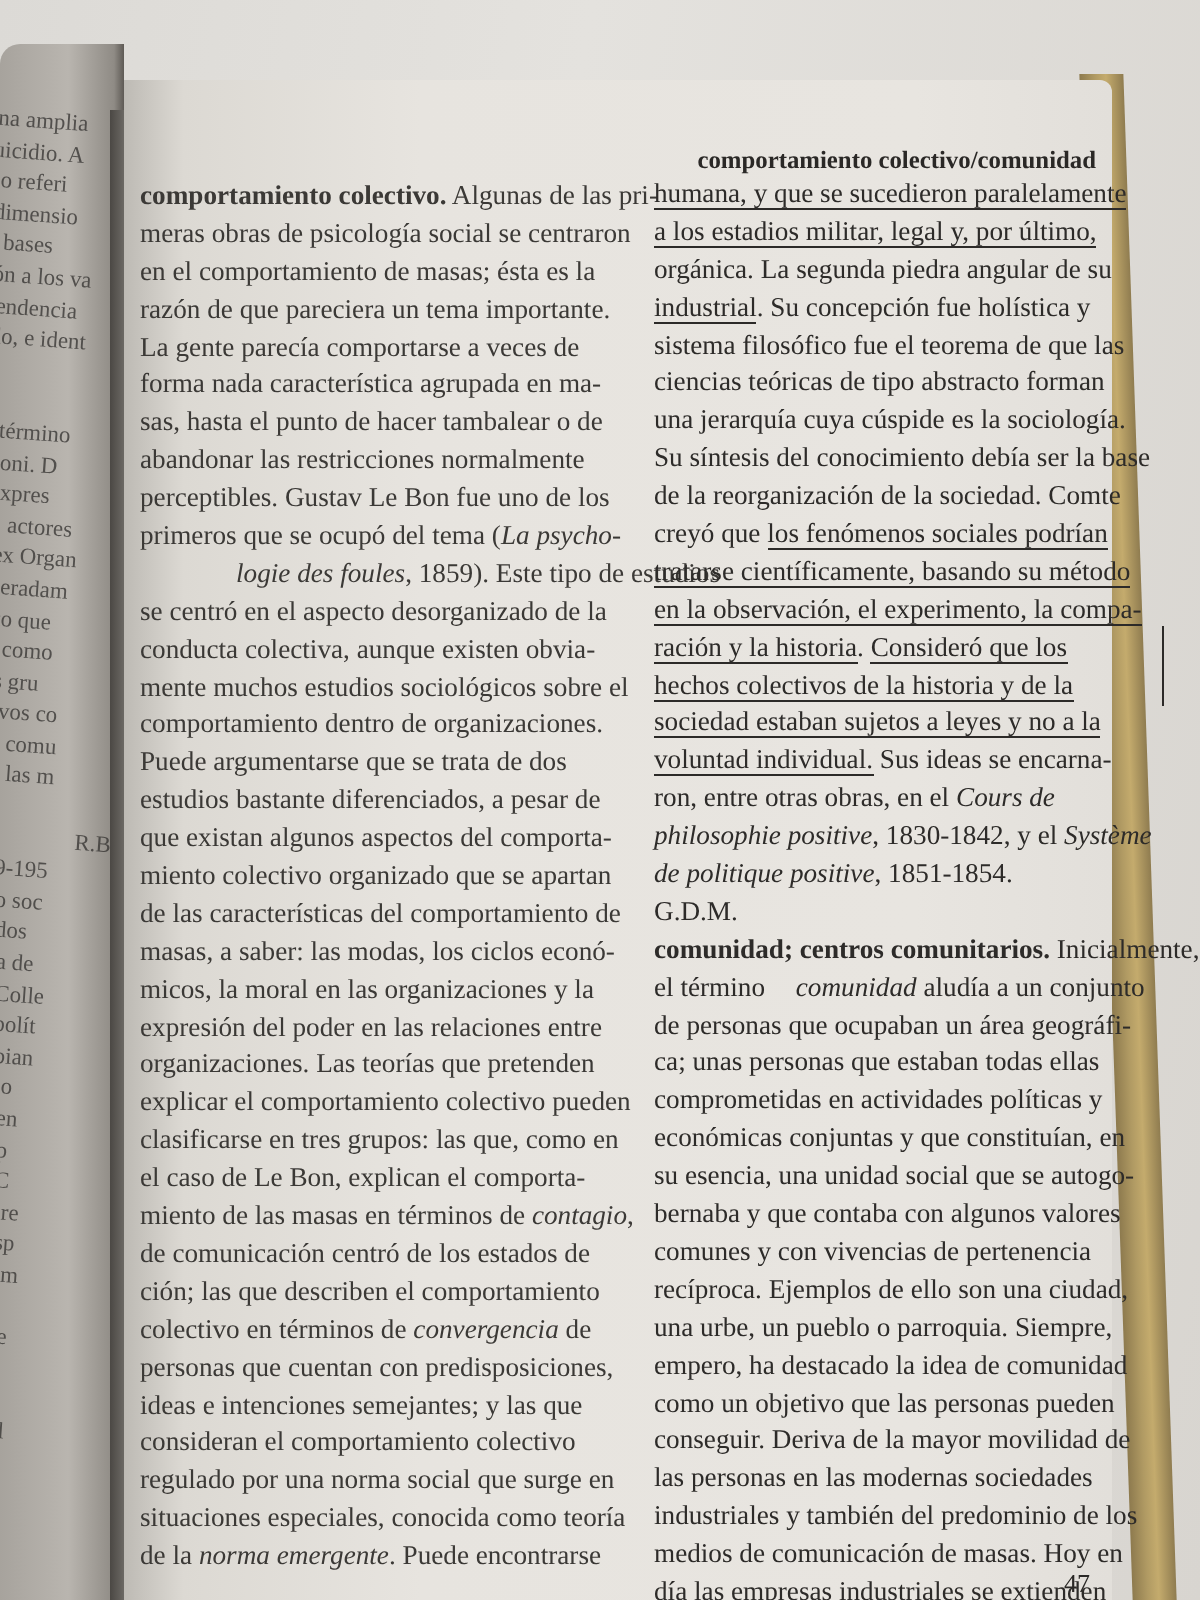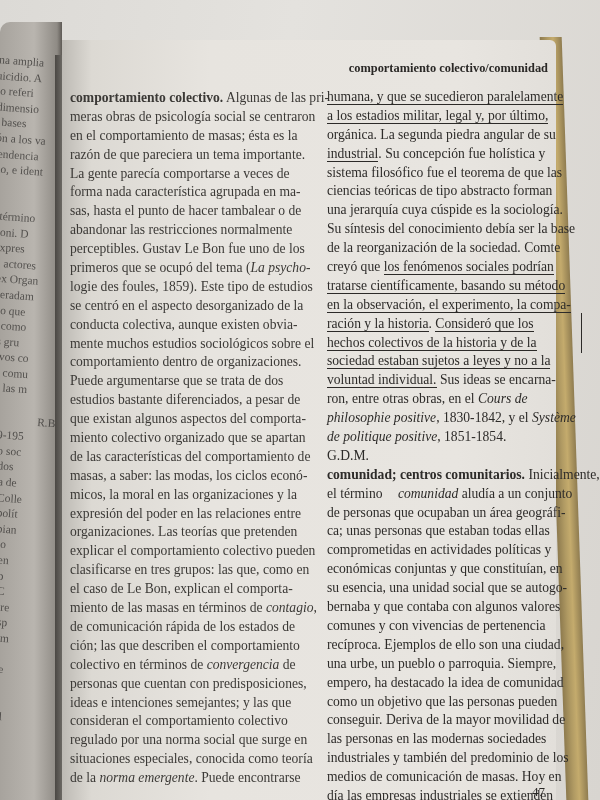--- a/index.html
+++ b/index.html
@@ -40,21 +40,21 @@
     border-top-right-radius: 6px;
   }
   .col {
     position: absolute; font-size: 13.6px; line-height: 18.9px; color: #2d2b29;
     text-align: justify;
   }
   .col-left { left: 8px; top: 49px; width: 214px; color: #3b3936; }
   .col-right { left: 265px; top: 48px; width: 221px; }
   .line { height: 18.9px; white-space: nowrap; overflow: visible; }
   .running-head {
-    position: absolute; left: 265px; top: 21px; width: 221px; text-align: right;
+    position: absolute; left: 265px; top: 33px; width: 221px; text-align: right;
     font-weight: bold; font-size: 12.4px; color: #2a2826;
   }
   .page-number {
     position: absolute; left: 470px; top: 744px; width: 18px; 
     font-size: 13px; color: #2a2826;
   }
   .sig { text-align: left; }
   .ul { border-bottom: 1.6px solid #2c2a28; }
   .margin-bracket {
     position: absolute; left: 519px; top: 273px; width: 3px; height: 40px;
@@ -128,39 +128,39 @@
       <div class="line"><span style="font-weight: bold; font-family: Liberation Serif, serif;">comportamiento colectivo.</span><span> Algunas de las pri-</span></div>
       <div class="line"><span>meras obras de psicología social se centraron</span></div>
       <div class="line"><span>en el comportamiento de masas; ésta es la</span></div>
       <div class="line"><span>razón de que pareciera un tema importante.</span></div>
       <div class="line"><span>La gente parecía comportarse a veces de</span></div>
       <div class="line"><span>forma nada característica agrupada en ma-</span></div>
       <div class="line"><span>sas, hasta el punto de hacer tambalear o de</span></div>
       <div class="line"><span>abandonar las restricciones normalmente</span></div>
       <div class="line"><span>perceptibles. Gustav Le Bon fue uno de los</span></div>
       <div class="line"><span>primeros que se ocupó del tema (</span><span style="font-style: italic;">La psycho-</span></div>
-      <div class="line"><span style="">logie des foules</span><span>, 1859). Este tipo de estudios</span></div>
+      <div class="line"><span style="font-style: italic; margin-left: 48px;">logie des foules</span><span>, 1859). Este tipo de estudios</span></div>
       <div class="line"><span>se centró en el aspecto desorganizado de la</span></div>
       <div class="line"><span>conducta colectiva, aunque existen obvia-</span></div>
       <div class="line"><span>mente muchos estudios sociológicos sobre el</span></div>
       <div class="line"><span>comportamiento dentro de organizaciones.</span></div>
       <div class="line"><span>Puede argumentarse que se trata de dos</span></div>
       <div class="line"><span>estudios bastante diferenciados, a pesar de</span></div>
       <div class="line"><span>que existan algunos aspectos del comporta-</span></div>
       <div class="line"><span>miento colectivo organizado que se apartan</span></div>
       <div class="line"><span>de las características del comportamiento de</span></div>
       <div class="line"><span>masas, a saber: las modas, los ciclos econó-</span></div>
       <div class="line"><span>micos, la moral en las organizaciones y la</span></div>
       <div class="line"><span>expresión del poder en las relaciones entre</span></div>
       <div class="line"><span>organizaciones. Las teorías que pretenden</span></div>
       <div class="line"><span>explicar el comportamiento colectivo pueden</span></div>
       <div class="line"><span>clasificarse en tres grupos: las que, como en</span></div>
       <div class="line"><span>el caso de Le Bon, explican el comporta-</span></div>
       <div class="line"><span>miento de las masas en términos de </span><span style="font-style: italic;">contagio</span><span>,</span></div>
-      <div class="line"><span>de comunicación rápida de los estados de</span></div>
+      <div class="line"><span>de comunicación centró de los estados de</span></div>
       <div class="line"><span>ción; las que describen el comportamiento</span></div>
       <div class="line"><span>colectivo en términos de </span><span style="font-style: italic;">convergencia</span><span> de</span></div>
       <div class="line"><span>personas que cuentan con predisposiciones,</span></div>
       <div class="line"><span>ideas e intenciones semejantes; y las que</span></div>
       <div class="line"><span>consideran el comportamiento colectivo</span></div>
       <div class="line"><span>regulado por una norma social que surge en</span></div>
       <div class="line"><span>situaciones especiales, conocida como teoría</span></div>
       <div class="line"><span>de la </span><span style="font-style: italic;">norma emergente</span><span>. Puede encontrarse</span></div>
     </div>
   <div class="col col-right" id="col-right">

